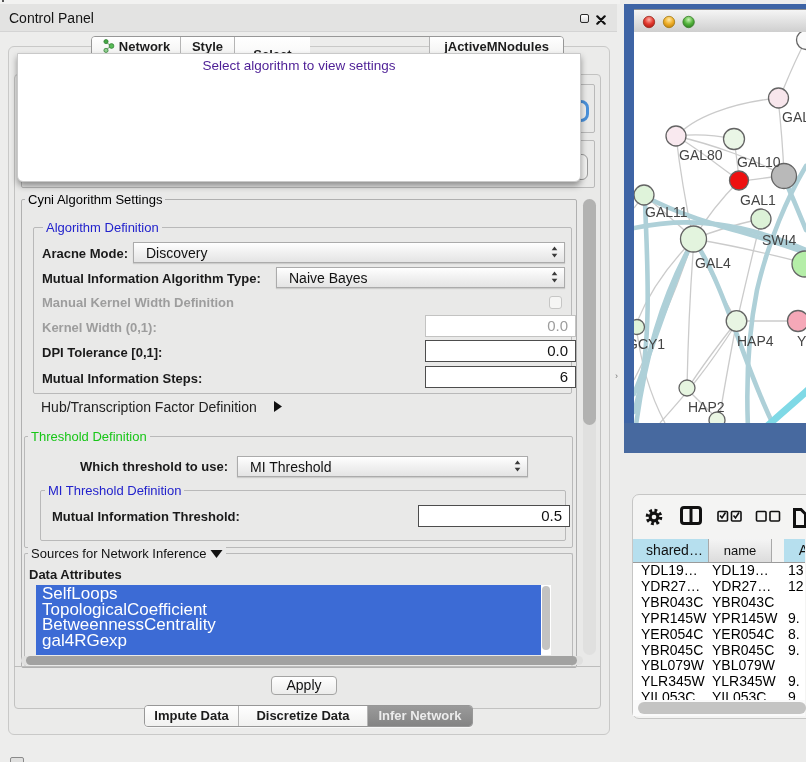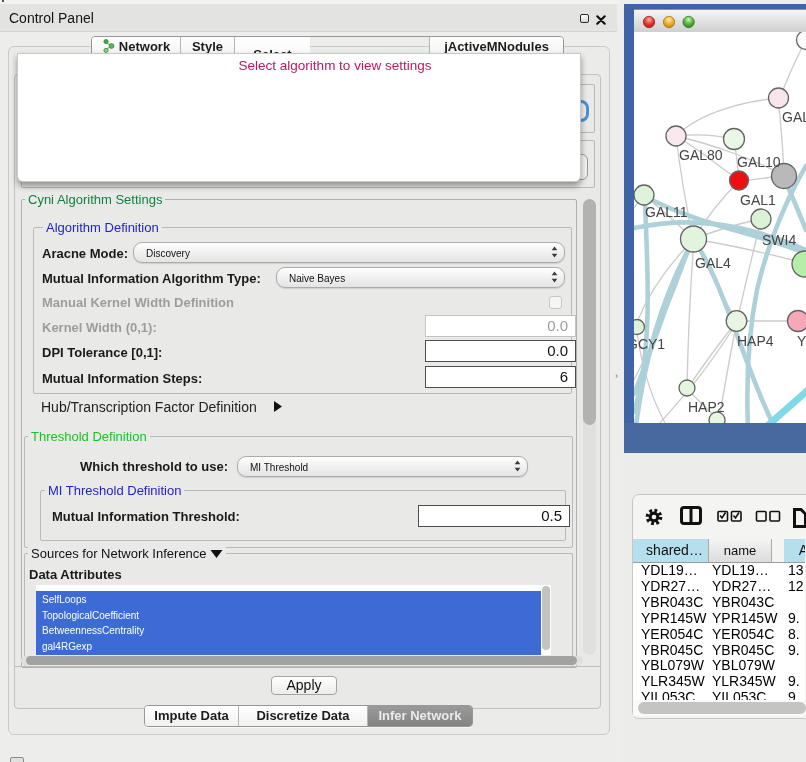--- a/index.html
+++ b/index.html
@@ -3,23 +3,23 @@
 <style>
   html,body{margin:0;padding:0;}
   body{width:806px;height:762px;position:relative;background:#ededec;
        font-family:"Liberation Sans",sans-serif;overflow:hidden;}
   .abs{position:absolute;}
   .b{font-weight:bold;}
   .lbl{position:absolute;font-size:13px;font-weight:bold;color:#1a1a1a;white-space:nowrap;}
   .dis{color:#9d9d9d;}
   .gtitle{position:absolute;font-size:13px;background:#e9e9e9;padding:0 3px;white-space:nowrap;line-height:13px;}
   .gbox{position:absolute;border:1px solid #b9b9b9;border-radius:2px;}
-  .combo{position:absolute;border:1px solid #ababab;border-radius:9px;
+  .combo{position:absolute;border:1px solid #ababab;border-radius:0;
      background:linear-gradient(#ffffff,#f2f2f2 45%,#e4e4e4);
-     font-size:10px;color:#111;box-shadow:0 1px 1px rgba(0,0,0,.12);}
+     font-size:14px;color:#111;box-shadow:0 1px 1px rgba(0,0,0,.12);}
   .combo span{position:absolute;left:12px;top:2px;line-height:17px;}
   .carr{position:absolute;right:6px;top:3px;}
   .field{position:absolute;background:#fff;font-size:15px;color:#111;text-align:right;line-height:20px;padding-right:7px;}
   .seg{display:inline-block;height:20px;line-height:20px;font-size:13px;font-weight:bold;text-align:center;
        color:#1c1c1c;padding:0;background:linear-gradient(#ffffff,#f1f1f0);vertical-align:top;}
   .seg.sel{background:linear-gradient(#9a9a9a,#848484);color:#ececec;}
   .segwrap{position:absolute;border:1px solid #979797;border-radius:4px;overflow:hidden;
        white-space:nowrap;font-size:0;box-shadow:0 1px 0 rgba(255,255,255,.6);}
   .seg+.seg{border-left:1px solid #b5b5b5;}
 </style></head>
@@ -39,21 +39,21 @@
 <div class="abs" style="left:8px;top:46px;width:600px;height:687px;border:1px solid #c9c9c8;border-radius:6px;background:#ebebea;"></div>
 
 <div class="abs" style="left:14px;top:74px;width:585px;height:633px;border:1px solid #c2c2c1;border-radius:4px;background:#e9e9e8;"></div>
 
 <div class="gbox" style="left:21px;top:84px;width:572px;height:47px;"></div>
 <div class="abs" style="left:572px;top:100px;width:11px;height:16px;border:3.5px solid #4a90d9;border-radius:8px;background:#f0f0ef;"></div>
 <div class="gbox" style="left:21px;top:140px;width:572px;height:46px;"></div>
 <div class="abs" style="left:500px;top:154px;width:86px;height:24px;border:1px solid #9a9a9a;border-radius:6px;background:#f2f2f1;"></div>
 
 <div class="gbox" style="left:21px;top:199px;width:554px;height:467px;border-color:#b0b0b0;"></div>
-<div class="gtitle" style="left:25px;top:193px;color:#15803d;">Cyni Algorithm Settings</div>
+<div class="gtitle" style="left:25px;top:193px;color:#000000;">Cyni Algorithm Settings</div>
 
 <div class="gbox" style="left:33px;top:227px;width:537px;height:165px;"></div>
 <div class="gtitle" style="left:43px;top:221px;color:#2222cc;">Algorithm Definition</div>
 
 <div class="lbl" style="left:42px;top:246px;">Aracne Mode:</div>
 <div class="combo" style="left:133px;top:242px;width:430px;height:19px;">
     <span>Discovery</span>
   <svg class="carr" width="7" height="12" viewBox="0 0 7 12">
       <path d="M3.5 0.5 L6.3 4.2 L0.7 4.2 Z" fill="#3a3a3a"></path>
       <path d="M3.5 11.5 L6.3 7.8 L0.7 7.8 Z" fill="#3a3a3a"></path>
@@ -105,21 +105,21 @@
 <div class="field" style="left:418px;top:505px;width:143px;height:20px;border:1px solid #4d4d4d;">0.5</div>
 
 <div class="gbox" style="left:24px;top:553px;width:547px;height:112px;border-bottom:none;"></div>
 <div class="gtitle" style="left:28px;top:547px;color:#111;">Sources for Network Inference <svg width="13" height="10" viewBox="0 0 13 10" style="vertical-align:-1px;">
       <path d="M0.5 1 L12.5 1 L6.5 9 Z" fill="#111"></path>
     </svg></div>
 
 <div class="lbl" style="left:29px;top:567px;">Data Attributes</div>
 <div class="abs" style="left:36px;top:585px;width:515px;height:70px;background:#fff;overflow:hidden;">
   <div style="position:absolute;left:0;top:0;width:505px;height:70px;background:#3c6bd5;
-      color:#fff;font-size:10px;line-height:15.6px;padding:1px 0 0 6px;box-sizing:border-box;margin-top:6px;">
+      color:#fff;font-size:17px;line-height:15.6px;padding:1px 0 0 6px;box-sizing:border-box;">
     SelfLoops<br>TopologicalCoefficient<br>BetweennessCentrality<br>gal4RGexp</div>
   <div style="position:absolute;left:506px;top:1px;width:8px;height:64px;background:#c3c3c2;border-radius:5px;"></div>
 </div>
 
 <div class="abs" style="left:21px;top:656px;width:562px;height:9px;background:#e0e0df;border-radius:5px;"></div>
 <div class="abs" style="left:26px;top:656px;width:551px;height:9px;background:#a2a2a1;border-radius:5px;"></div>
 
 <div class="abs" style="left:583px;top:199px;width:13px;height:456px;background:#e0e0df;border-radius:7px;"></div>
 <div class="abs" style="left:583px;top:199px;width:13px;height:226px;background:#b2b2b1;border-radius:7px;"></div>
 <div class="abs" style="left:14px;top:666px;width:586px;height:1px;background:#bdbdbc;"></div>
@@ -135,21 +135,21 @@
   <span class="seg" style="width:88px;padding:0;"><svg width="14" height="14" viewBox="0 0 14 14" style="vertical-align:-2px;margin-right:3px;">
     <path d="M4 3 L9 7 M4 11 L9 7" stroke="#9bb89b" stroke-width="1.2" fill="none"></path>
     <circle cx="4" cy="2.6" r="2.1" fill="#45a845" stroke="#2c7a2c" stroke-width=".7"></circle>
     <circle cx="9.5" cy="7" r="2.4" fill="#57bb57" stroke="#2c7a2c" stroke-width=".7"></circle>
     <circle cx="4" cy="11.4" r="2.1" fill="#8fd08f" stroke="#2c7a2c" stroke-width=".7"></circle>
   </svg>Network</span><span class="seg" style="width:53px;padding:0;">Style</span><span class="seg" style="width:59px;padding:8px;text-align:center;">Select</span><span class="seg sel" style="width:102px;padding:8px;color:#dadada;margin-top:17px;">Cyni Toolbox</span><span class="seg" style="width:133px;padding:0;">jActiveMNodules</span>
 </div>
 
 <div class="abs" style="left:17px;top:53px;width:562px;height:127px;background:#fff;border-radius:0 0 6px 6px;
      border:1px solid #c9c9c9;box-shadow:0 4px 6px rgba(0,0,0,.38);">
-  <div style="position:absolute;left:0;top:4px;width:100%;text-align:center;font-size:13.5px;color:#be185d;margin-left:36px;">Select algorithm to view settings</div>
+  <div style="position:absolute;left:0;top:4px;width:100%;text-align:center;font-size:13.5px;color:#4c1d95;">Select algorithm to view settings</div>
 </div>
 
 <div class="abs" style="left:615px;top:372px;width:5px;height:9px;color:#777;font-size:9px;line-height:9px;">›</div>
 
 <div class="abs" style="left:10px;top:757px;width:12px;height:10px;border:1px solid #8a8a8a;background:#e0e0df;border-radius:2px;"></div>
 
 <div class="abs" id="netwin" style="left:624px;top:4px;width:182px;height:449px;background:#3e64a5;">
   <div style="position:absolute;left:0;top:419px;width:182px;height:30px;background:#47699f;"></div>
 
   <div style="position:absolute;left:10px;top:5px;width:172px;height:23px;

